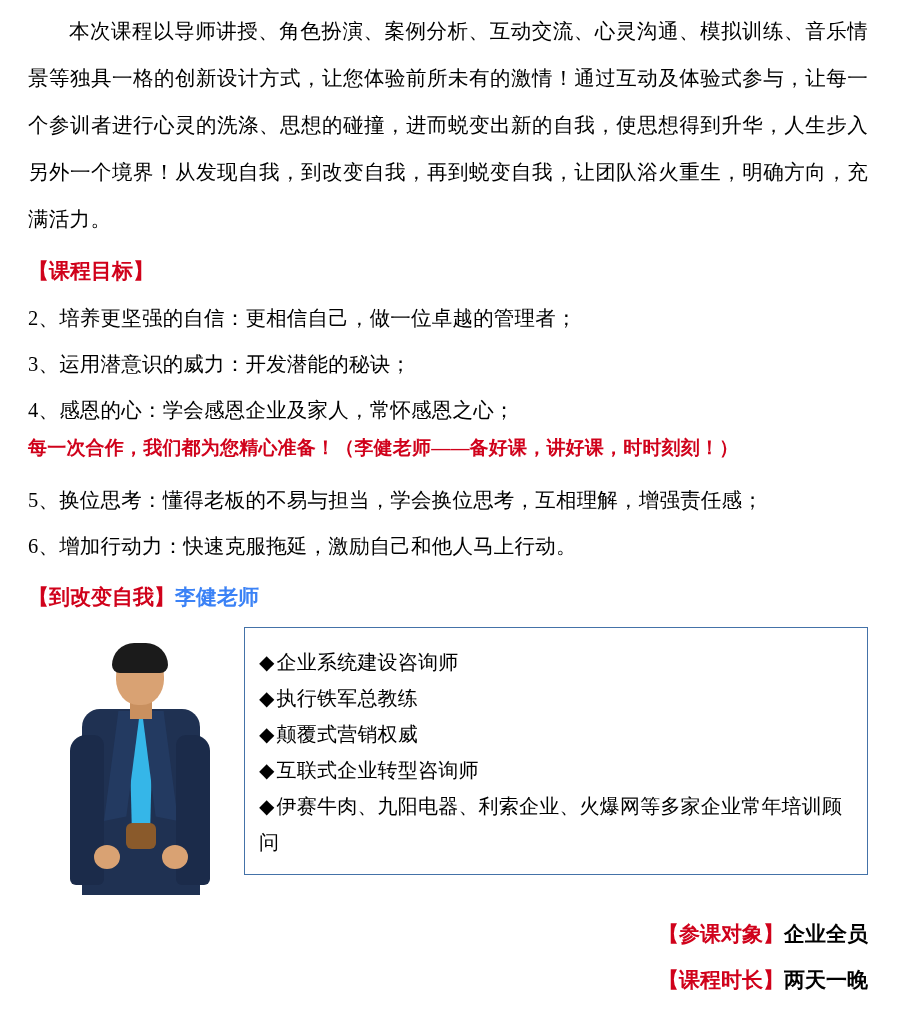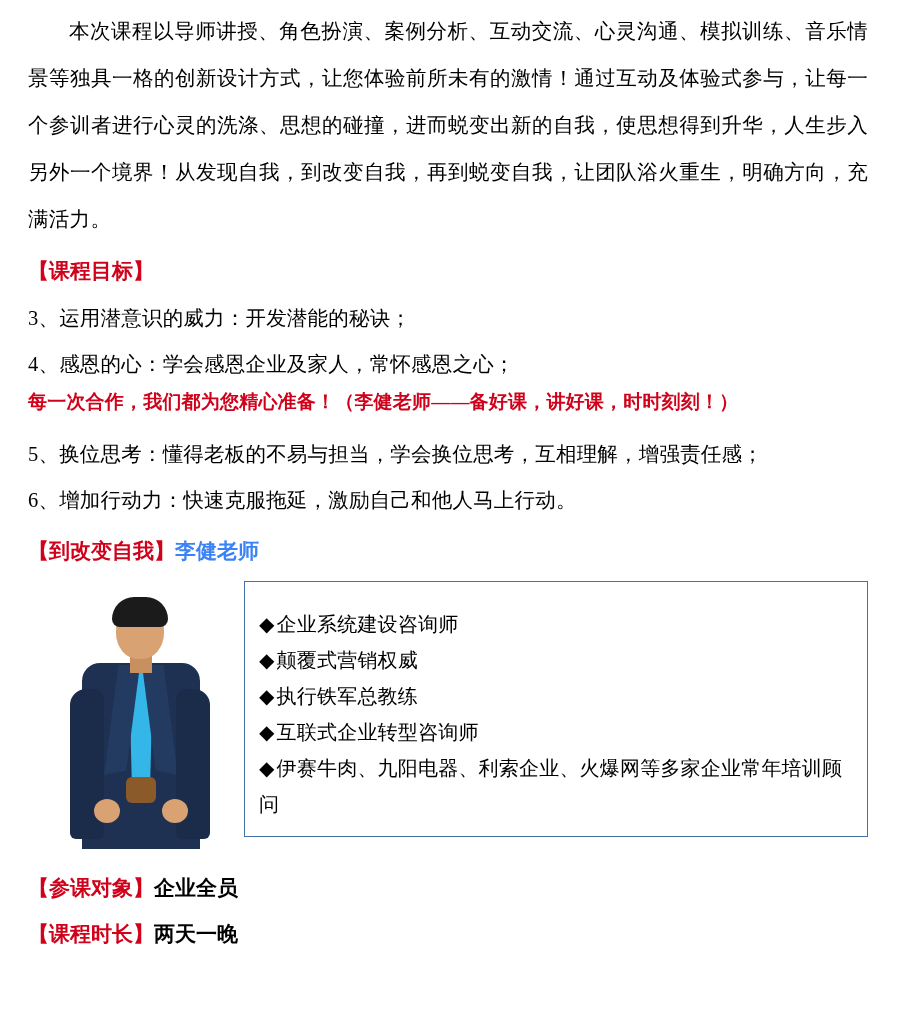--- a/index.html
+++ b/index.html
@@ -179,59 +179,61 @@
     top: 218px;
     width: 26px;
     height: 24px;
     background: #d9a273;
     border-radius: 50%;
   }
   .bio-box {
     flex: 1;
     margin-left: 30px;
     border: 1px solid #4472a8;
-    padding: 24px 14px 14px 14px;
+    padding: 16px 14px 14px 14px;
     min-height: 236px;
     box-sizing: border-box;
   }
   .bio-line {
     font-size: 20px;
     line-height: 36px;
     letter-spacing: 0.2px;
   }
   .bio-line .bullet {
     margin-right: 2px;
   }
   .bottom-rows {
     margin-top: 16px;
   }
   .bottom-row {
     font-size: 21px;
     line-height: 46px;
     font-weight: bold;
+    text-align: right;
   }
   .bottom-row .brackets {
     color: #d0021b;
   }
   .bottom-row .value {
     color: #000000;
     font-weight: bold;
   }
 </style>
 </head>
 <body>
 
 <div class="page">
 
   <p class="intro">本次课程以导师讲授、角色扮演、案例分析、互动交流、心灵沟通、模拟训练、音乐情景等独具一格的创新设计方式，让您体验前所未有的激情！通过互动及体验式参与，让每一个参训者进行心灵的洗涤、思想的碰撞，进而蜕变出新的自我，使思想得到升华，人生步入另外一个境界！从发现自我，到改变自我，再到蜕变自我，让团队浴火重生，明确方向，充满活力。</p>
 
   <div class="section-head">
     <span class="brackets">【课程目标】</span>
   </div>
 
+  <p class="goal-line">2、培养更坚强的自信：更相信自己，做一位卓越的管理者；</p>
   <p class="goal-line">3、运用潜意识的威力：开发潜能的秘诀；</p>
   <p class="goal-line">4、感恩的心：学会感恩企业及家人，常怀感恩之心；</p>
 
   <p class="red-note">每一次合作，我们都为您精心准备！（李健老师——备好课，讲好课，时时刻刻！）</p>
 
   <p class="goal-line">5、换位思考：懂得老板的不易与担当，学会换位思考，互相理解，增强责任感；</p>
   <p class="goal-line">6、增加行动力：快速克服拖延，激励自己和他人马上行动。</p>
 
   <div class="section-head">
     <span class="brackets">【到改变自我】</span><span class="after">李健老师</span>
@@ -253,24 +255,24 @@
       <div class="neck"></div>
       <div class="head"></div>
       <div class="hair"></div>
     </div>
 
     <div class="bio-box">
       <div class="bio-line">
         <span class="bullet">◆</span><span>企业系统建设咨询师</span>
       </div>
       <div class="bio-line">
+        <span class="bullet">◆</span><span>执行铁军总教练</span>
+      </div>
+      <div class="bio-line">
         <span class="bullet">◆</span><span>颠覆式营销权威</span>
-      </div>
-      <div class="bio-line">
-        <span class="bullet">◆</span><span>执行铁军总教练</span>
       </div>
       <div class="bio-line">
         <span class="bullet">◆</span><span>互联式企业转型咨询师</span>
       </div>
       <div class="bio-line">
         <span class="bullet">◆</span><span>伊赛牛肉、九阳电器、利索企业、火爆网等多家企业常年培训顾问</span>
       </div>
     </div>
   </div>
 

